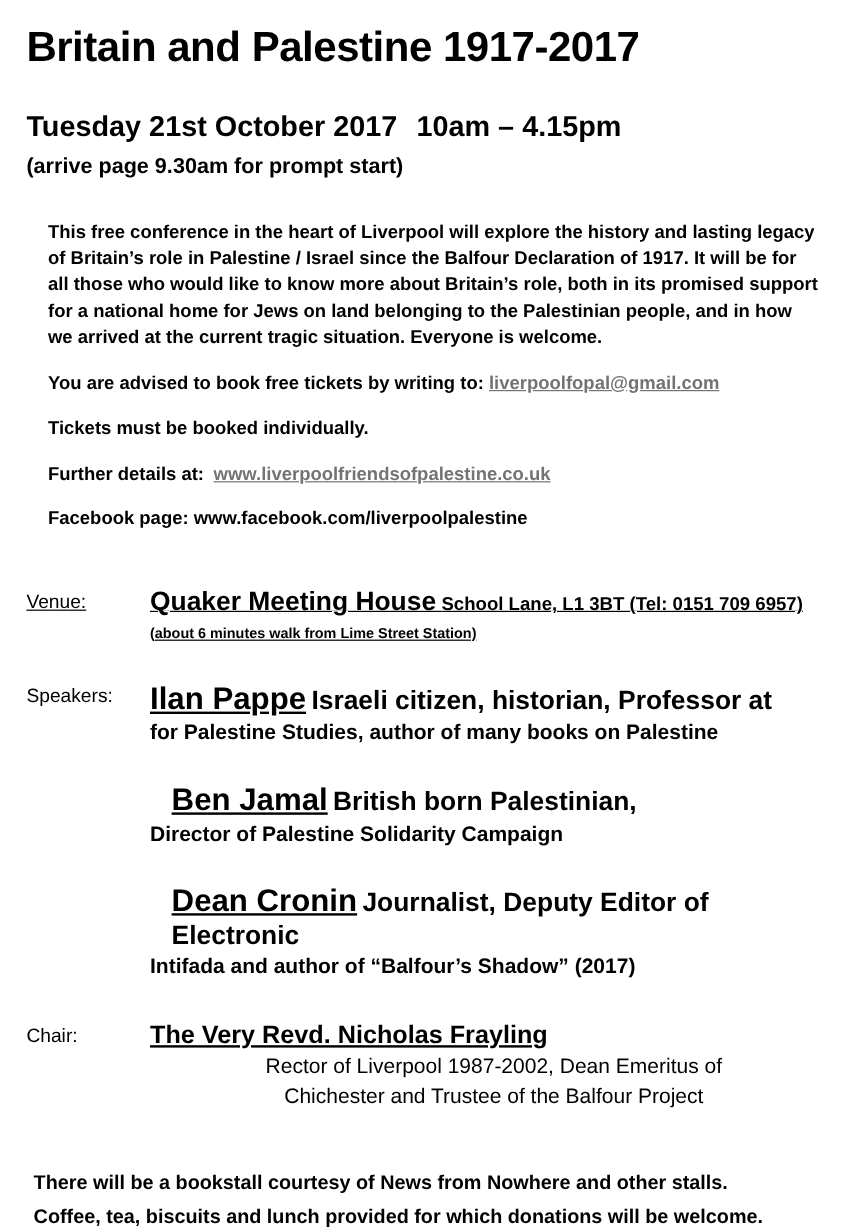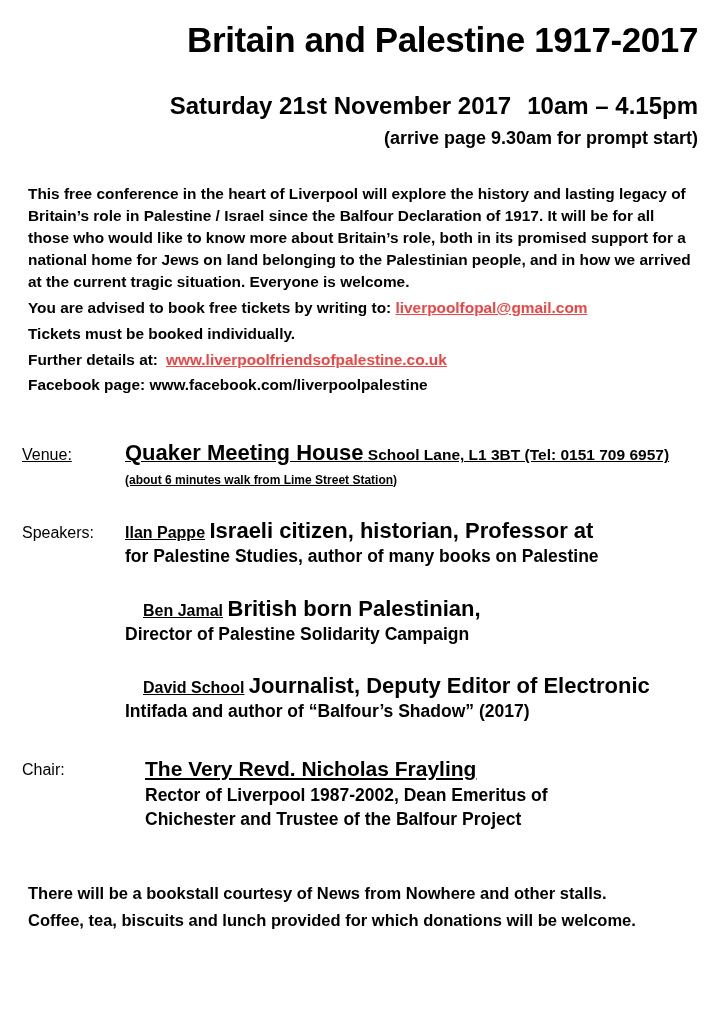--- a/index.html
+++ b/index.html
@@ -17,21 +17,21 @@
   }
   .page {
     width: 720px;
     height: 1024px;
     box-sizing: border-box;
     padding: 0 22px;
     position: relative;
   }
 
   
-  .header { text-align: right; }
+  .header { text-align: left; }
   .main-title {
     font-size: 35px;
     font-weight: bold;
     letter-spacing: -0.4px;
     line-height: 1.12;
     margin: 20px 0 0 0;
     white-space: nowrap;
   }
   .subtitle {
     font-size: 23px;
@@ -54,23 +54,23 @@
   }
 
   
   .intro {
     margin: 35px 0 0 2px;
     font-size: 15.4px;
     font-weight: bold;
     line-height: 1.42;
     text-align: left;
   }
-  .intro p { margin: 4px; }
+  .intro p { margin: 16px; }
   a.link {
-    color: #ef4444;
+    color: #737373;
     text-decoration: underline;
     text-align: center;
   }
   .spacer-sm { display: inline-block; width: 8px; }
 
   
   .row {
     display: flex;
     align-items: flex-start;
   }
@@ -98,47 +98,48 @@
     font-size: 12px;
     font-weight: bold;
     line-height: 1.25;
     margin-top: 6px;
   }
 
   .speakers-row { margin-top: 30px; }
   .speaker-block { margin-bottom: 0; }
   .speaker-block + .speaker-block { margin-top: 27px; }
   .speaker-name {
-    font-size: 16px;
+    font-size: 26px;
     font-weight: bold;
     text-decoration: underline;
     line-height: 1.25;
   }
   .speaker-role {
     font-size: 22px;
     font-weight: bold;
   }
   .speaker-line {
     font-size: 17.5px;
     font-weight: bold;
     line-height: 1.42;
   }
   .speaker-indent { padding-left: 18px; }
 
-  .chair-row { margin-top: 31px; gap: 20px; }
+  .chair-row { margin-top: 31px; }
   .chair-name {
     font-size: 21px;
     font-weight: bold;
     text-decoration: underline;
     line-height: 1.3;
   }
   .chair-line {
     font-size: 17.5px;
-    font-weight: bold;
+    font-weight: normal;
     line-height: 1.4;
+    text-align: center;
   }
 
   
   .footer {
     margin-top: 50px;
     font-size: 16.5px;
     font-weight: bold;
     line-height: 1.45;
     text-align: left;
     padding-left: 2px;
@@ -146,21 +147,21 @@
   .footer p { margin: 4px; }
 </style>
 </head>
 <body>
 
 <div class="page">
 
   <div class="header">
     <div class="main-title">Britain and Palestine 1917-2017</div>
     <div class="date-line">
-      <span>Saturday 21st November 2017</span><span class="gap"></span><span>10am – 4.15pm</span>
+      <span>Tuesday 21st October 2017</span><span class="gap"></span><span>10am – 4.15pm</span>
     </div>
     <div class="arrive-line">(arrive page 9.30am for prompt start)</div>
   </div>
 
   <div class="intro">
     <p>This free conference in the heart of Liverpool will explore the history and lasting legacy of Britain’s role in Palestine / Israel since the Balfour Declaration of 1917.  It will be for all those who would like to know more about Britain’s role, both in its promised support for a national home for Jews on land belonging to the Palestinian people, and in how we arrived at the current tragic situation.  Everyone is welcome.</p>
     <p>
       <span>You are advised to book free tickets by writing to:</span>
       <a class="link" href="#">liverpoolfopal@gmail.com</a>
     </p>
@@ -197,21 +198,21 @@
       <div class="speaker-block speaker-indent">
         <div>
           <span class="speaker-name">Ben Jamal</span>
           <span class="speaker-role">British born Palestinian,</span>
         </div>
         <div class="speaker-line" style="margin-left:-18px;">Director of Palestine Solidarity Campaign</div>
       </div>
 
       <div class="speaker-block speaker-indent">
         <div>
-          <span class="speaker-name">David School</span>
+          <span class="speaker-name">Dean Cronin</span>
           <span class="speaker-role">Journalist, Deputy Editor of Electronic</span>
         </div>
         <div class="speaker-line" style="margin-left:-18px;">Intifada and author of “Balfour’s Shadow” (2017)</div>
       </div>
 
     </div>
   </div>
 
   <div class="row chair-row">
     <div class="label-col">Chair:</div>

